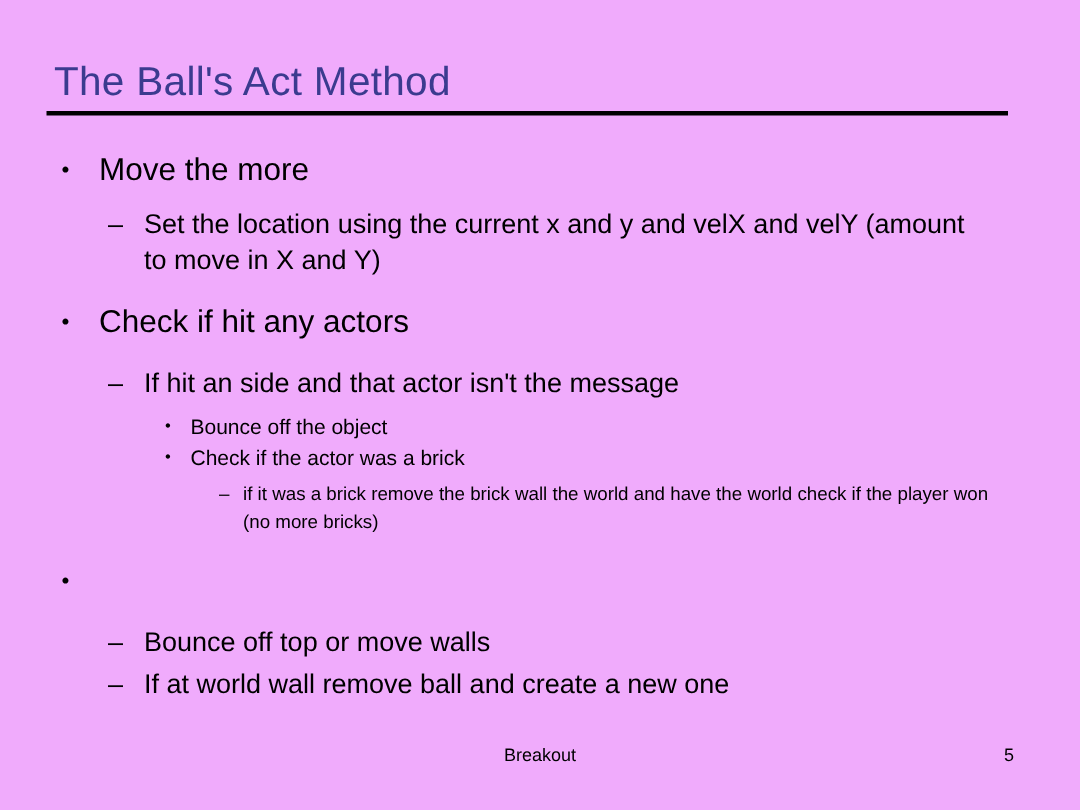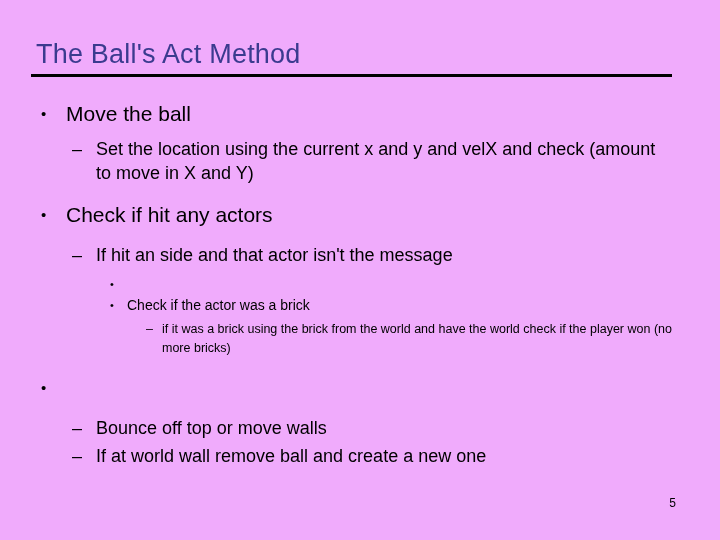--- a/index.html
+++ b/index.html
@@ -155,60 +155,61 @@
 
   <div class="title-block">
     <div class="slide-title">The Ball's Act Method</div>
     <div class="title-rule"></div>
   </div>
 
   <div class="body-block">
 
     <div class="bullet-row lvl1">
       <span class="bullet-mark">•</span>
-      <span class="bullet-text">Move the ball</span>
+      <span class="bullet-text">Move the more</span>
     </div>
 
     <div class="gap-sm"></div>
 
     <div class="bullet-row lvl2">
       <span class="bullet-mark">–</span>
-      <span class="bullet-text">Set the location using the current x and y and velX and check (amount to move in X and Y)</span>
+      <span class="bullet-text">Set the location using the current x and y and velX and velY (amount to move in X and Y)</span>
     </div>
 
     <div class="gap-lg"></div>
 
     <div class="bullet-row lvl1">
       <span class="bullet-mark">•</span>
       <span class="bullet-text">Check if hit any actors</span>
     </div>
 
     <div class="gap-md"></div>
 
     <div class="bullet-row lvl2">
       <span class="bullet-mark">–</span>
       <span class="bullet-text">If hit an side and that actor isn't the message</span>
     </div>
 
     <div class="gap-sm"></div>
 
     <div class="bullet-row lvl3">
       <span class="bullet-mark">•</span>
+      <span class="bullet-text">Bounce off the object</span>
     </div>
 
     <div class="bullet-row lvl3">
       <span class="bullet-mark">•</span>
       <span class="bullet-text">Check if the actor was a brick</span>
     </div>
 
     <div class="gap-xs"></div>
 
     <div class="bullet-row lvl4">
       <span class="bullet-mark">–</span>
-      <span class="bullet-text">if it was a brick using the brick from the world and have the world check if the player won (no more bricks)</span>
+      <span class="bullet-text">if it was a brick remove the brick wall the world and have the world check if the player won (no more bricks)</span>
     </div>
 
     <div class="gap-lg"></div>
 
     <div class="bullet-row lvl1">
       <span class="bullet-mark">•</span>
     </div>
 
     <div class="gap-md"></div>
 
@@ -220,16 +221,17 @@
     <div class="gap-xs"></div>
 
     <div class="bullet-row lvl2">
       <span class="bullet-mark">–</span>
       <span class="bullet-text">If at world wall remove ball and create a new one</span>
     </div>
 
   </div>
 
   <div class="footer">
+    <div class="footer-center">Breakout</div>
     <div class="footer-pagenum">5</div>
   </div>
 
 </div>
 
 </body></html>

